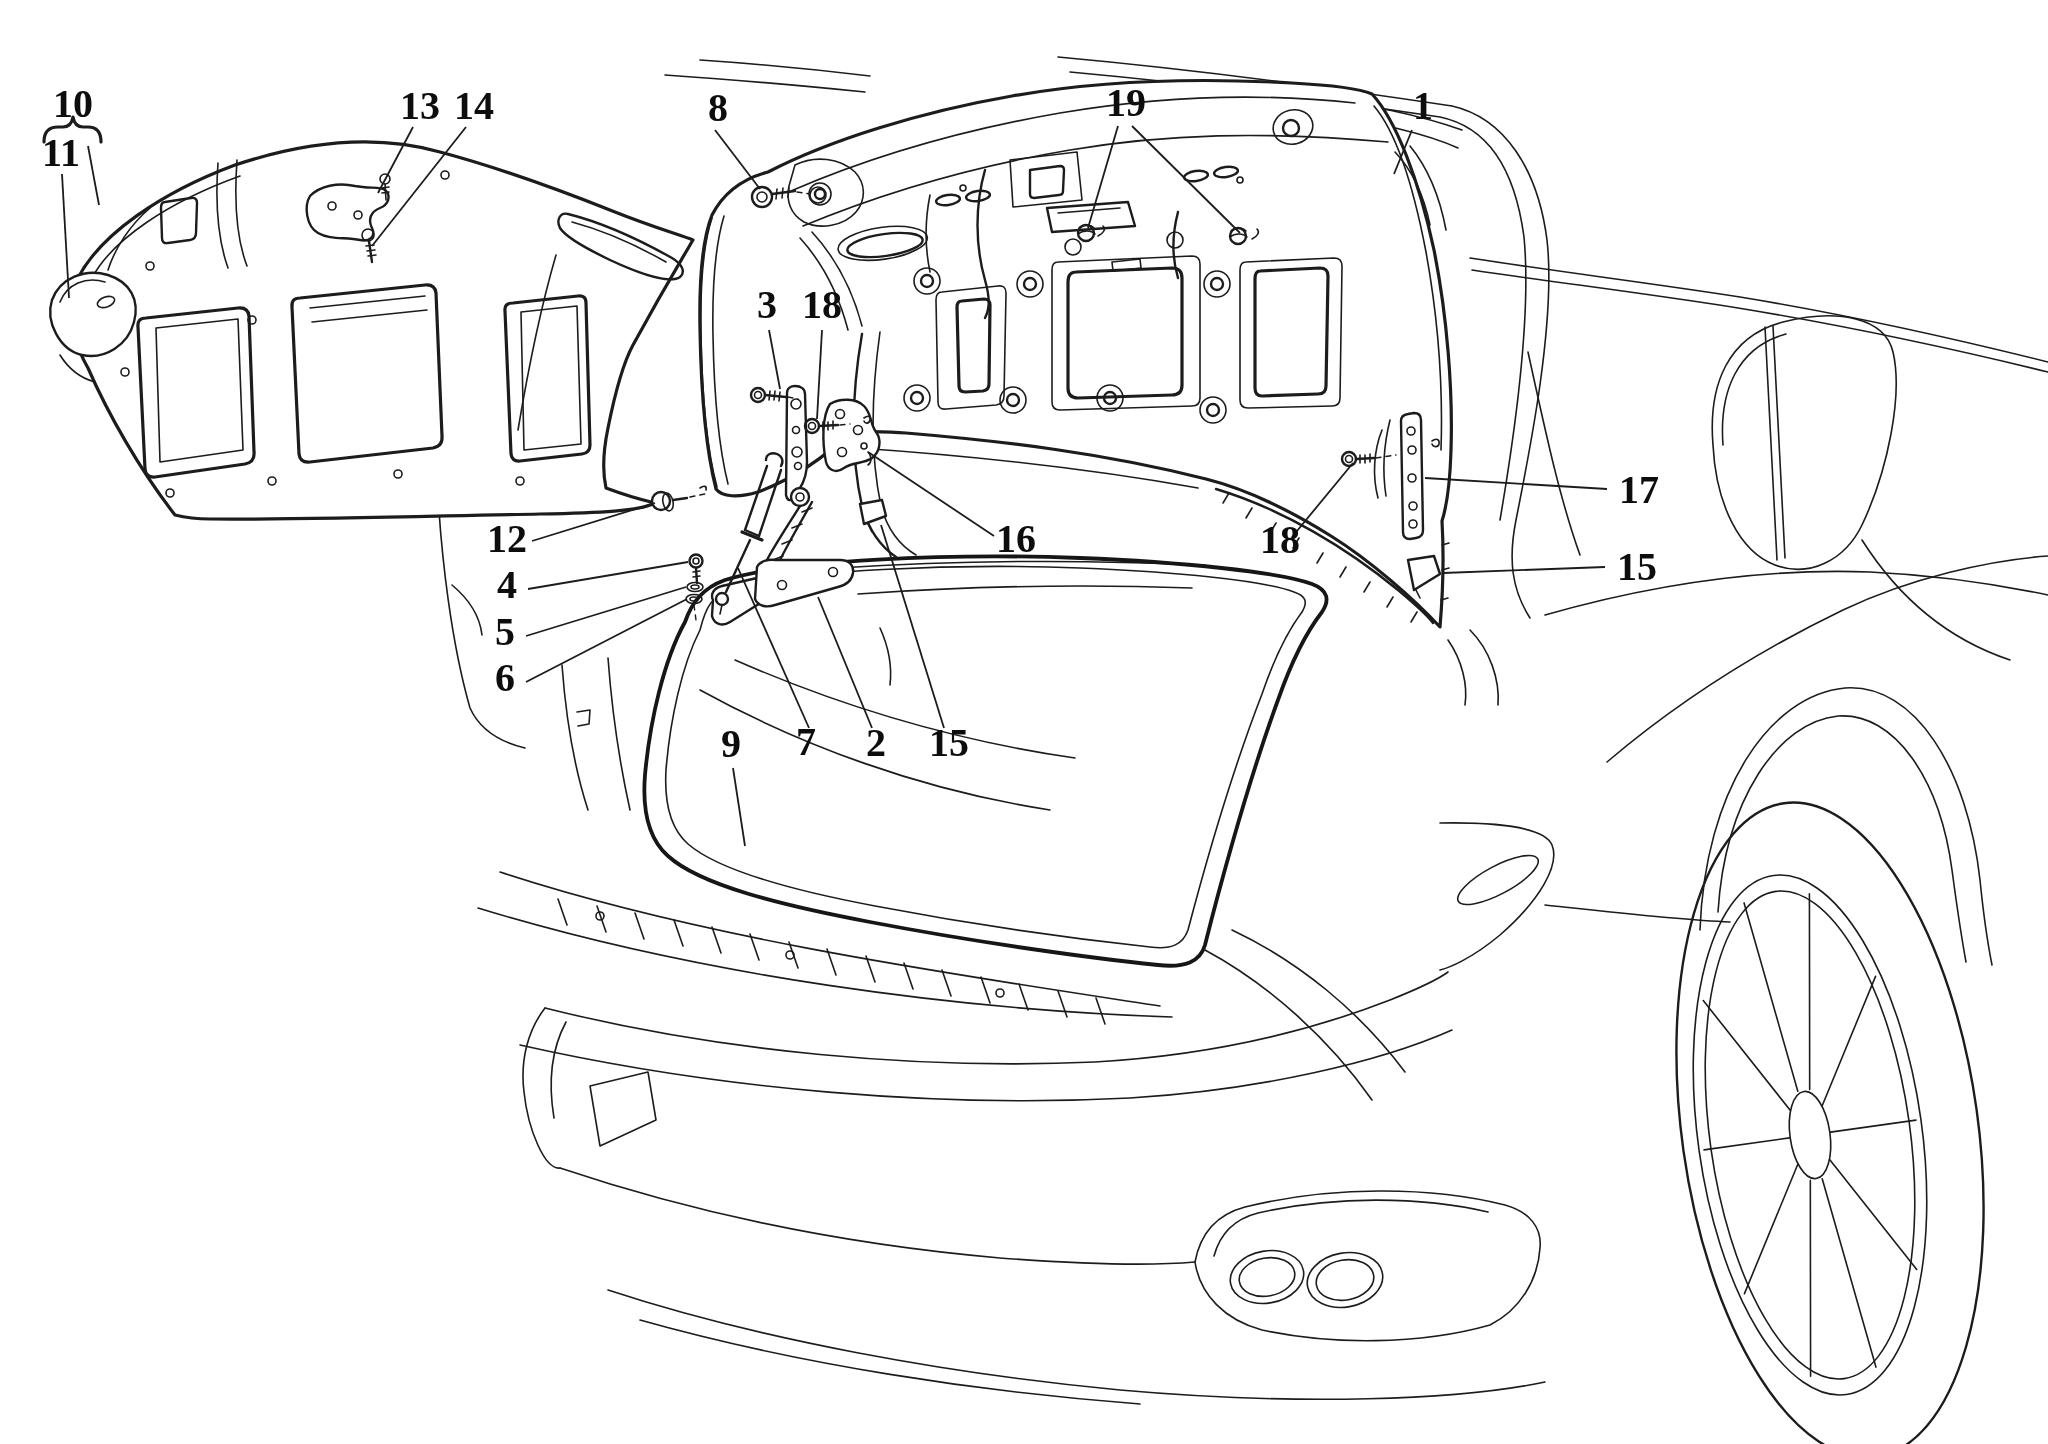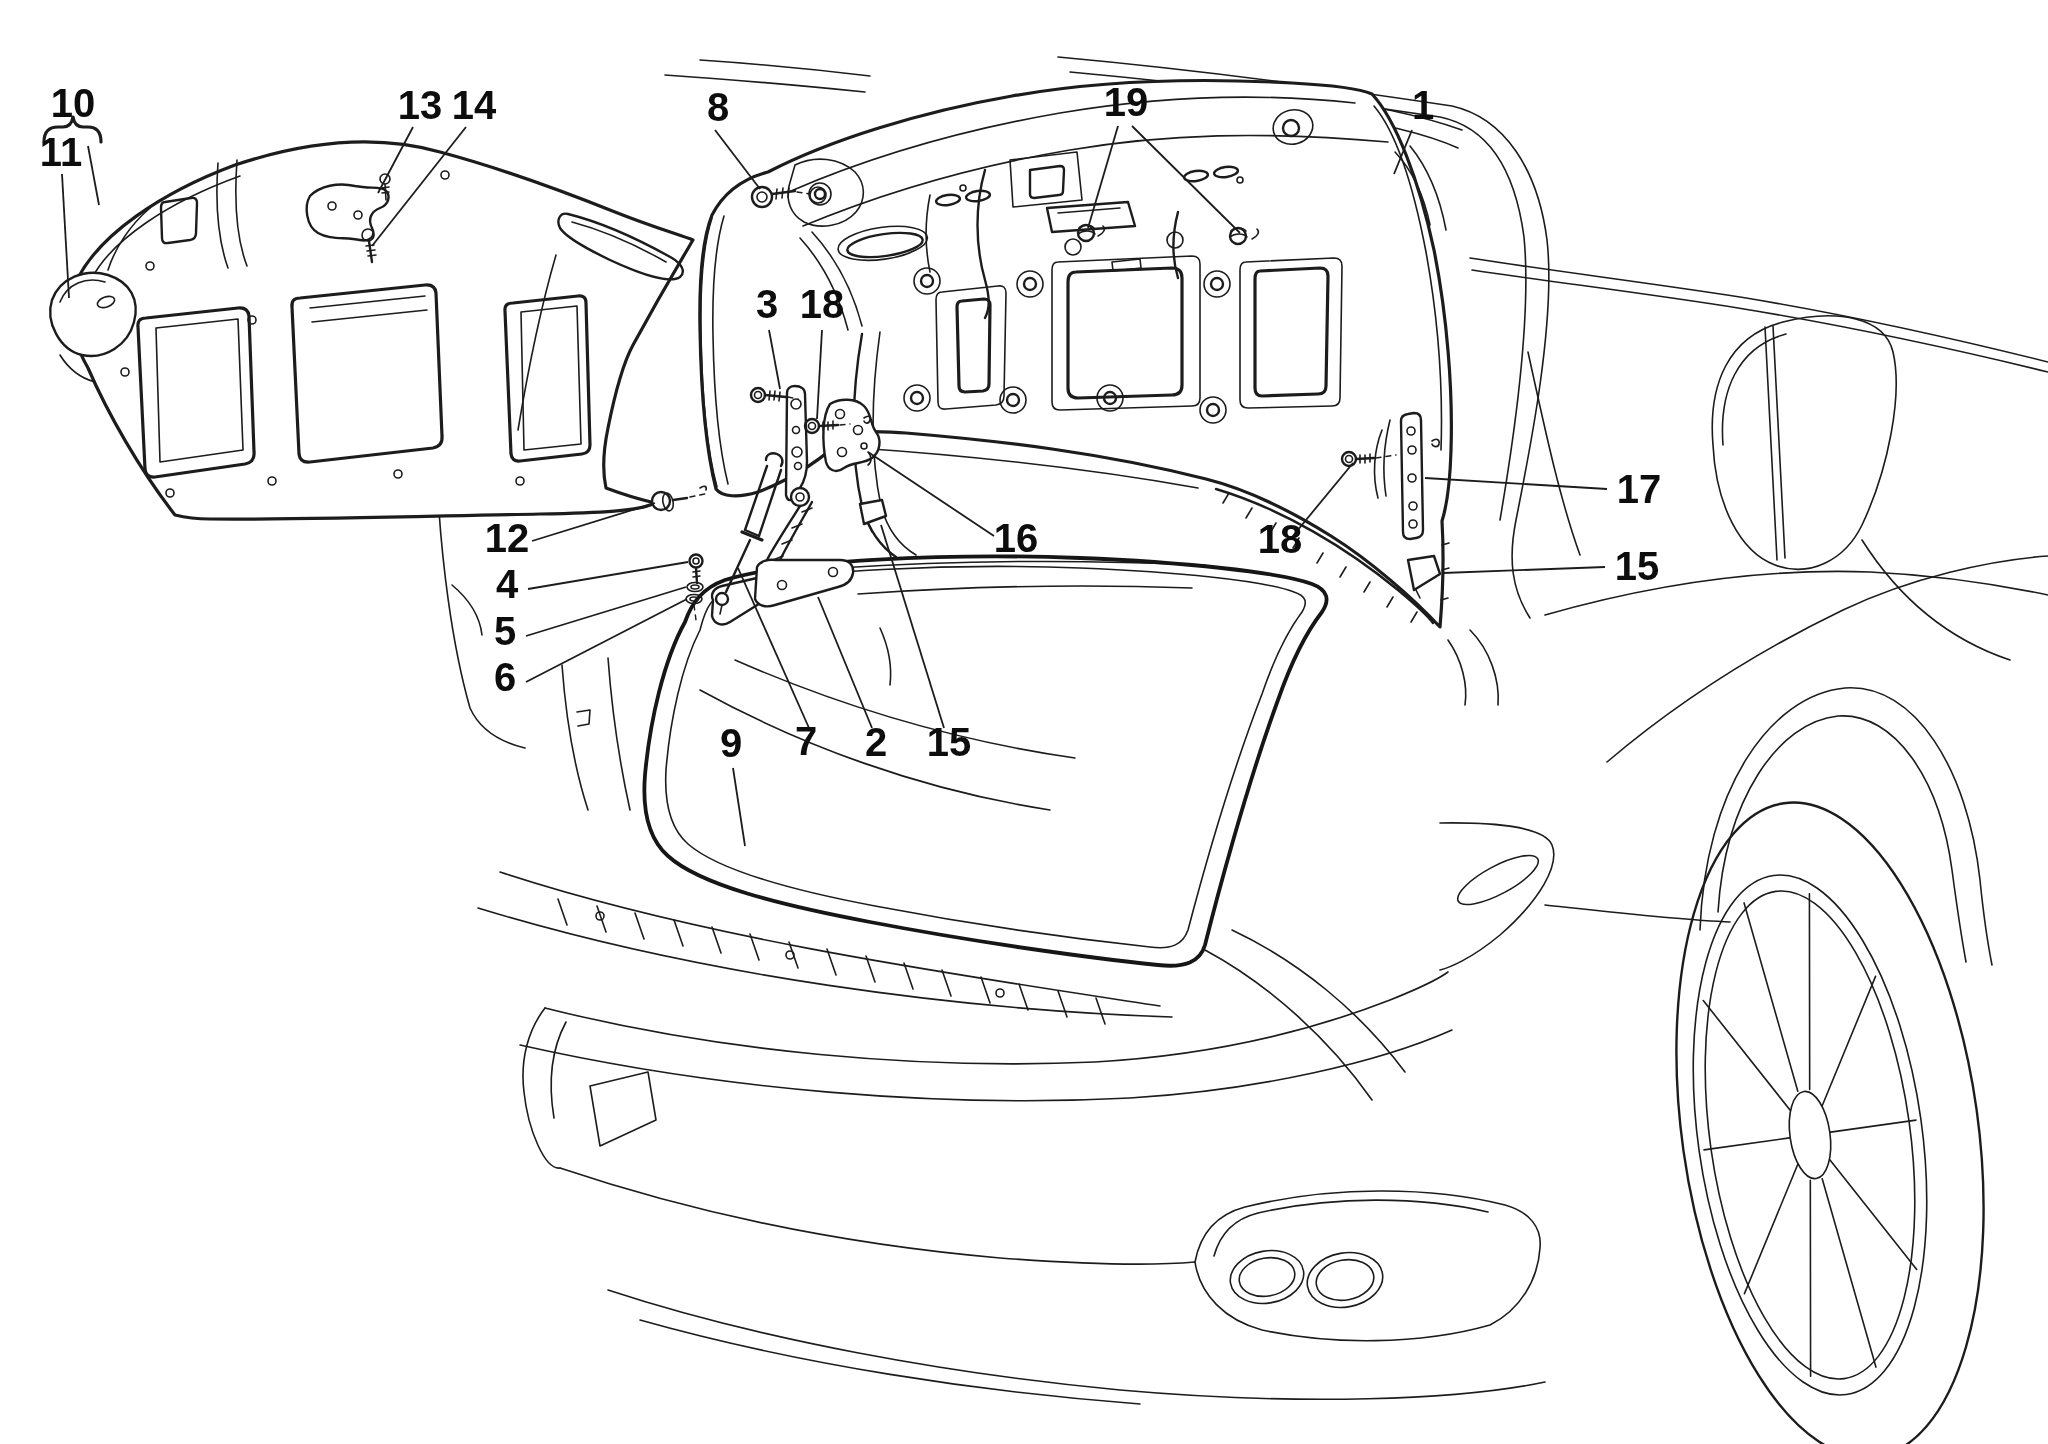--- a/index.html
+++ b/index.html
@@ -1,17 +1,17 @@
 <!DOCTYPE html>
 <html><head>
 <meta charset="utf-8">
 <title>Diagram</title>
 <style>
   html,body{margin:0;padding:0;background:#fff}
-  .stage{position:relative;width:2048px;height:1444px;background:#fff;font-family:Liberation Sans, sans-serif;overflow:hidden}
+  .stage{position:relative;width:2048px;height:1444px;background:#fff;font-family:Liberation Serif, serif;overflow:hidden}
   svg{position:absolute;left:0;top:0}
   .t{fill:none;stroke:#1c1c1c;stroke-width:1.6;stroke-linecap:round;stroke-linejoin:round}
   .m{fill:none;stroke:#1c1c1c;stroke-width:2.4;stroke-linecap:round;stroke-linejoin:round}
   .b{fill:none;stroke:#1c1c1c;stroke-width:3.2;stroke-linecap:round;stroke-linejoin:round}
   .s{fill:none;stroke:#161616;stroke-width:3.8;stroke-linecap:round;stroke-linejoin:round}
   .wf{fill:#ffffff}
   .dash{stroke-dasharray:5 5;stroke-width:1.4}
   .leader{stroke:#1c1c1c;stroke-width:1.8;fill:none}
   .callout{font-size:40px;font-weight:600;fill:#0d0d0d;text-anchor:middle}
 </style>

